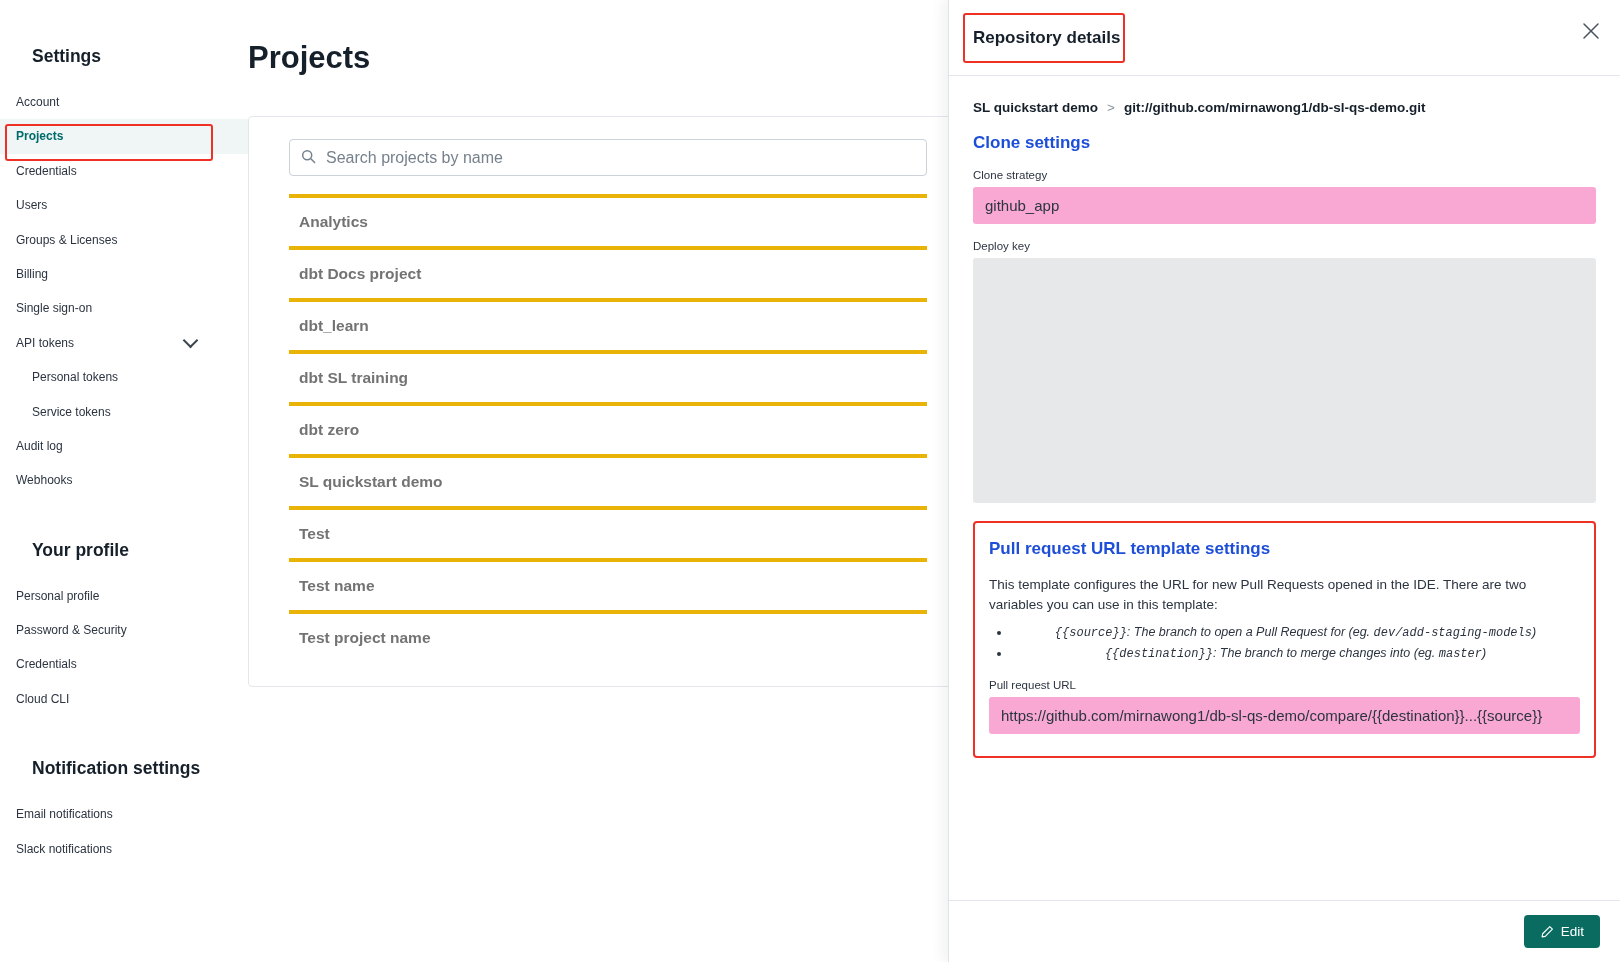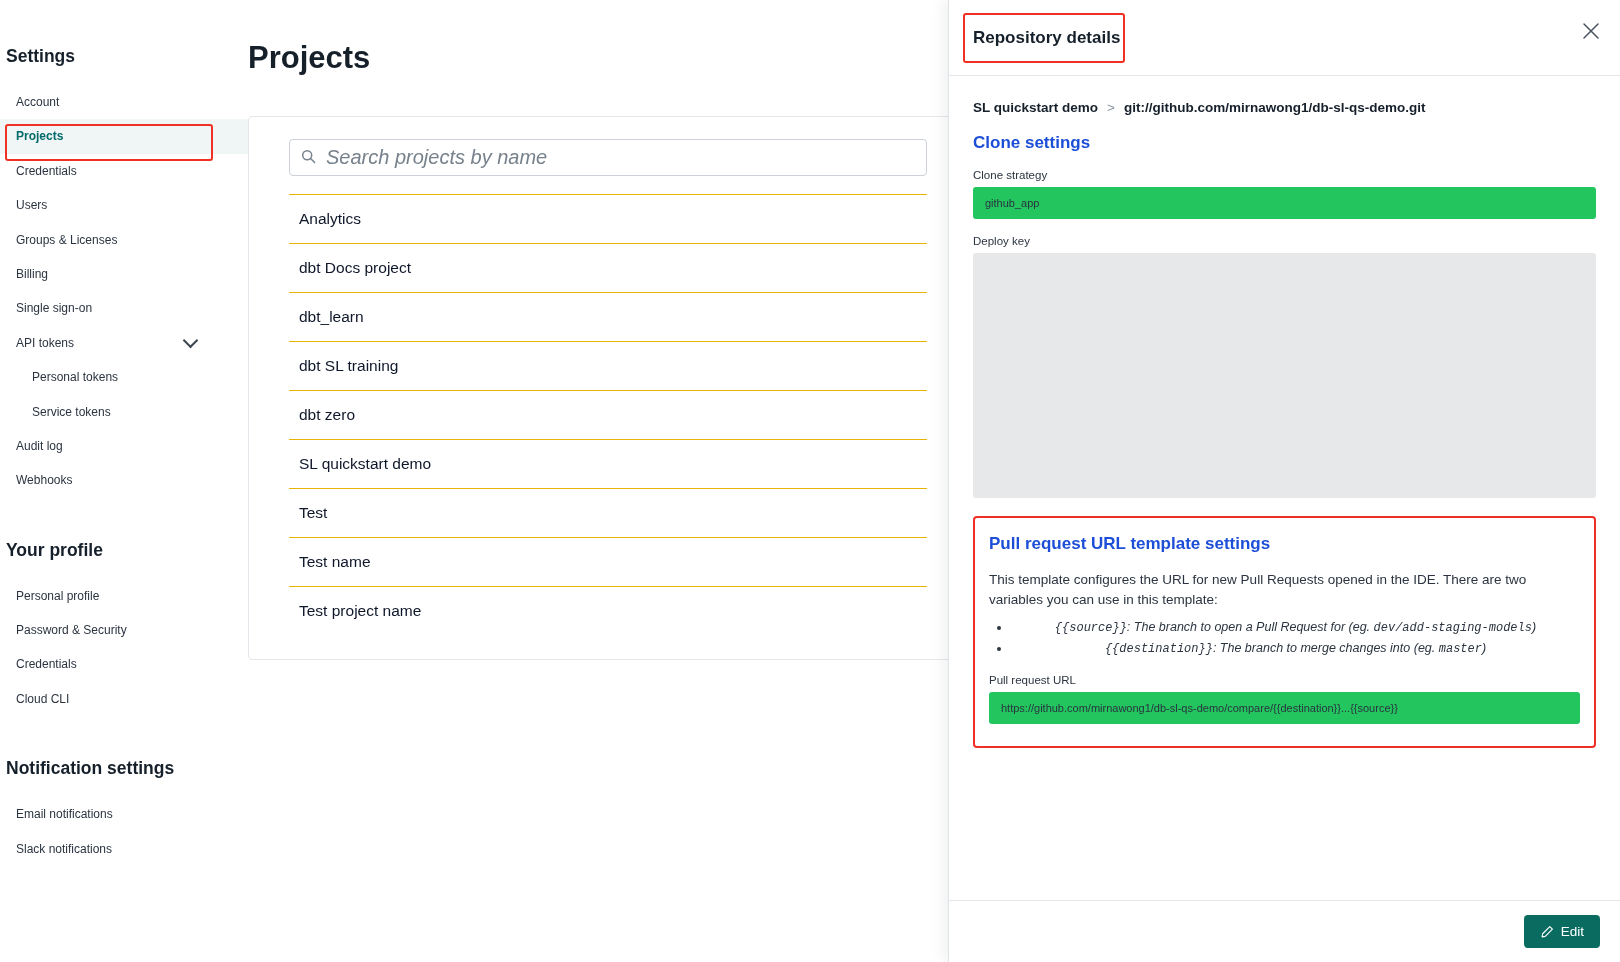--- a/index.html
+++ b/index.html
@@ -22,21 +22,21 @@
   .sidebar {
     width: 248px;
     flex: 0 0 248px;
     padding: 46px 0 0 0;
     background: #ffffff;
   }
   .side-heading {
     font-size: 17.5px;
     font-weight: bold;
     color: #16202b;
-    padding: 0 6px;
+    padding: 0 32px;
     margin-bottom: 18px;
   }
   .side-heading.secondary { margin-top: 42px; }
   .side-item {
     font-size: 12px;
     color: #2b3440;
     padding: 10px 16px;
     cursor: pointer;
     line-height: 1.2;
     position: relative;
@@ -97,38 +97,37 @@
   .search-wrap {
     position: relative;
     margin-bottom: 18px;
   }
   .search-input {
     width: 100%;
     height: 37px;
     border: 1px solid #ccd2d8;
     border-radius: 4px;
     padding: 0 12px 0 36px;
-    font-size: 20px;
+    font-size: 16px;
     font-family: "Liberation Sans", sans-serif;
     color: #2b3440;
     background: #ffffff;
     outline: none;
-    font-style: italic;
   }
   .search-input::placeholder { color: #76818c; }
   .search-icon {
     position: absolute;
     left: 12px; top: 10px;
     width: 15px; height: 15px;
   }
   .proj-row {
-    border-top: 1px solid #eab308;
+    border-top: 4px solid #eab308;
     font-size: 15.5px;
-    font-weight: normal;
-    color: #0f172a;
+    font-weight: bold;
+    color: #737373;
     padding: 15px 10px 15px 10px;
     cursor: pointer;
   }
   .proj-row:first-of-type { border-top: none; }
 
   
   .drawer {
     position: absolute;
     right: 0; top: 0;
     width: 672px;
@@ -189,23 +188,23 @@
     color: #1d4ed8;
     margin: 0 0 16px 0;
   }
   .field-label {
     font-size: 11.5px;
     font-weight: normal;
     color: #2b3440;
     margin-bottom: 6px;
   }
   .readonly-box {
-    background: #22c55e;
+    background: #f9a8d4;
     border-radius: 3px;
-    font-size: 11px;
+    font-size: 15px;
     color: #2b3440;
     padding: 10px 12px;
     margin-bottom: 16px;
   }
   .deploy-key-box {
     background: #e7e8ea;
     border-radius: 3px;
     height: 245px;
     margin-bottom: 18px;
   }

